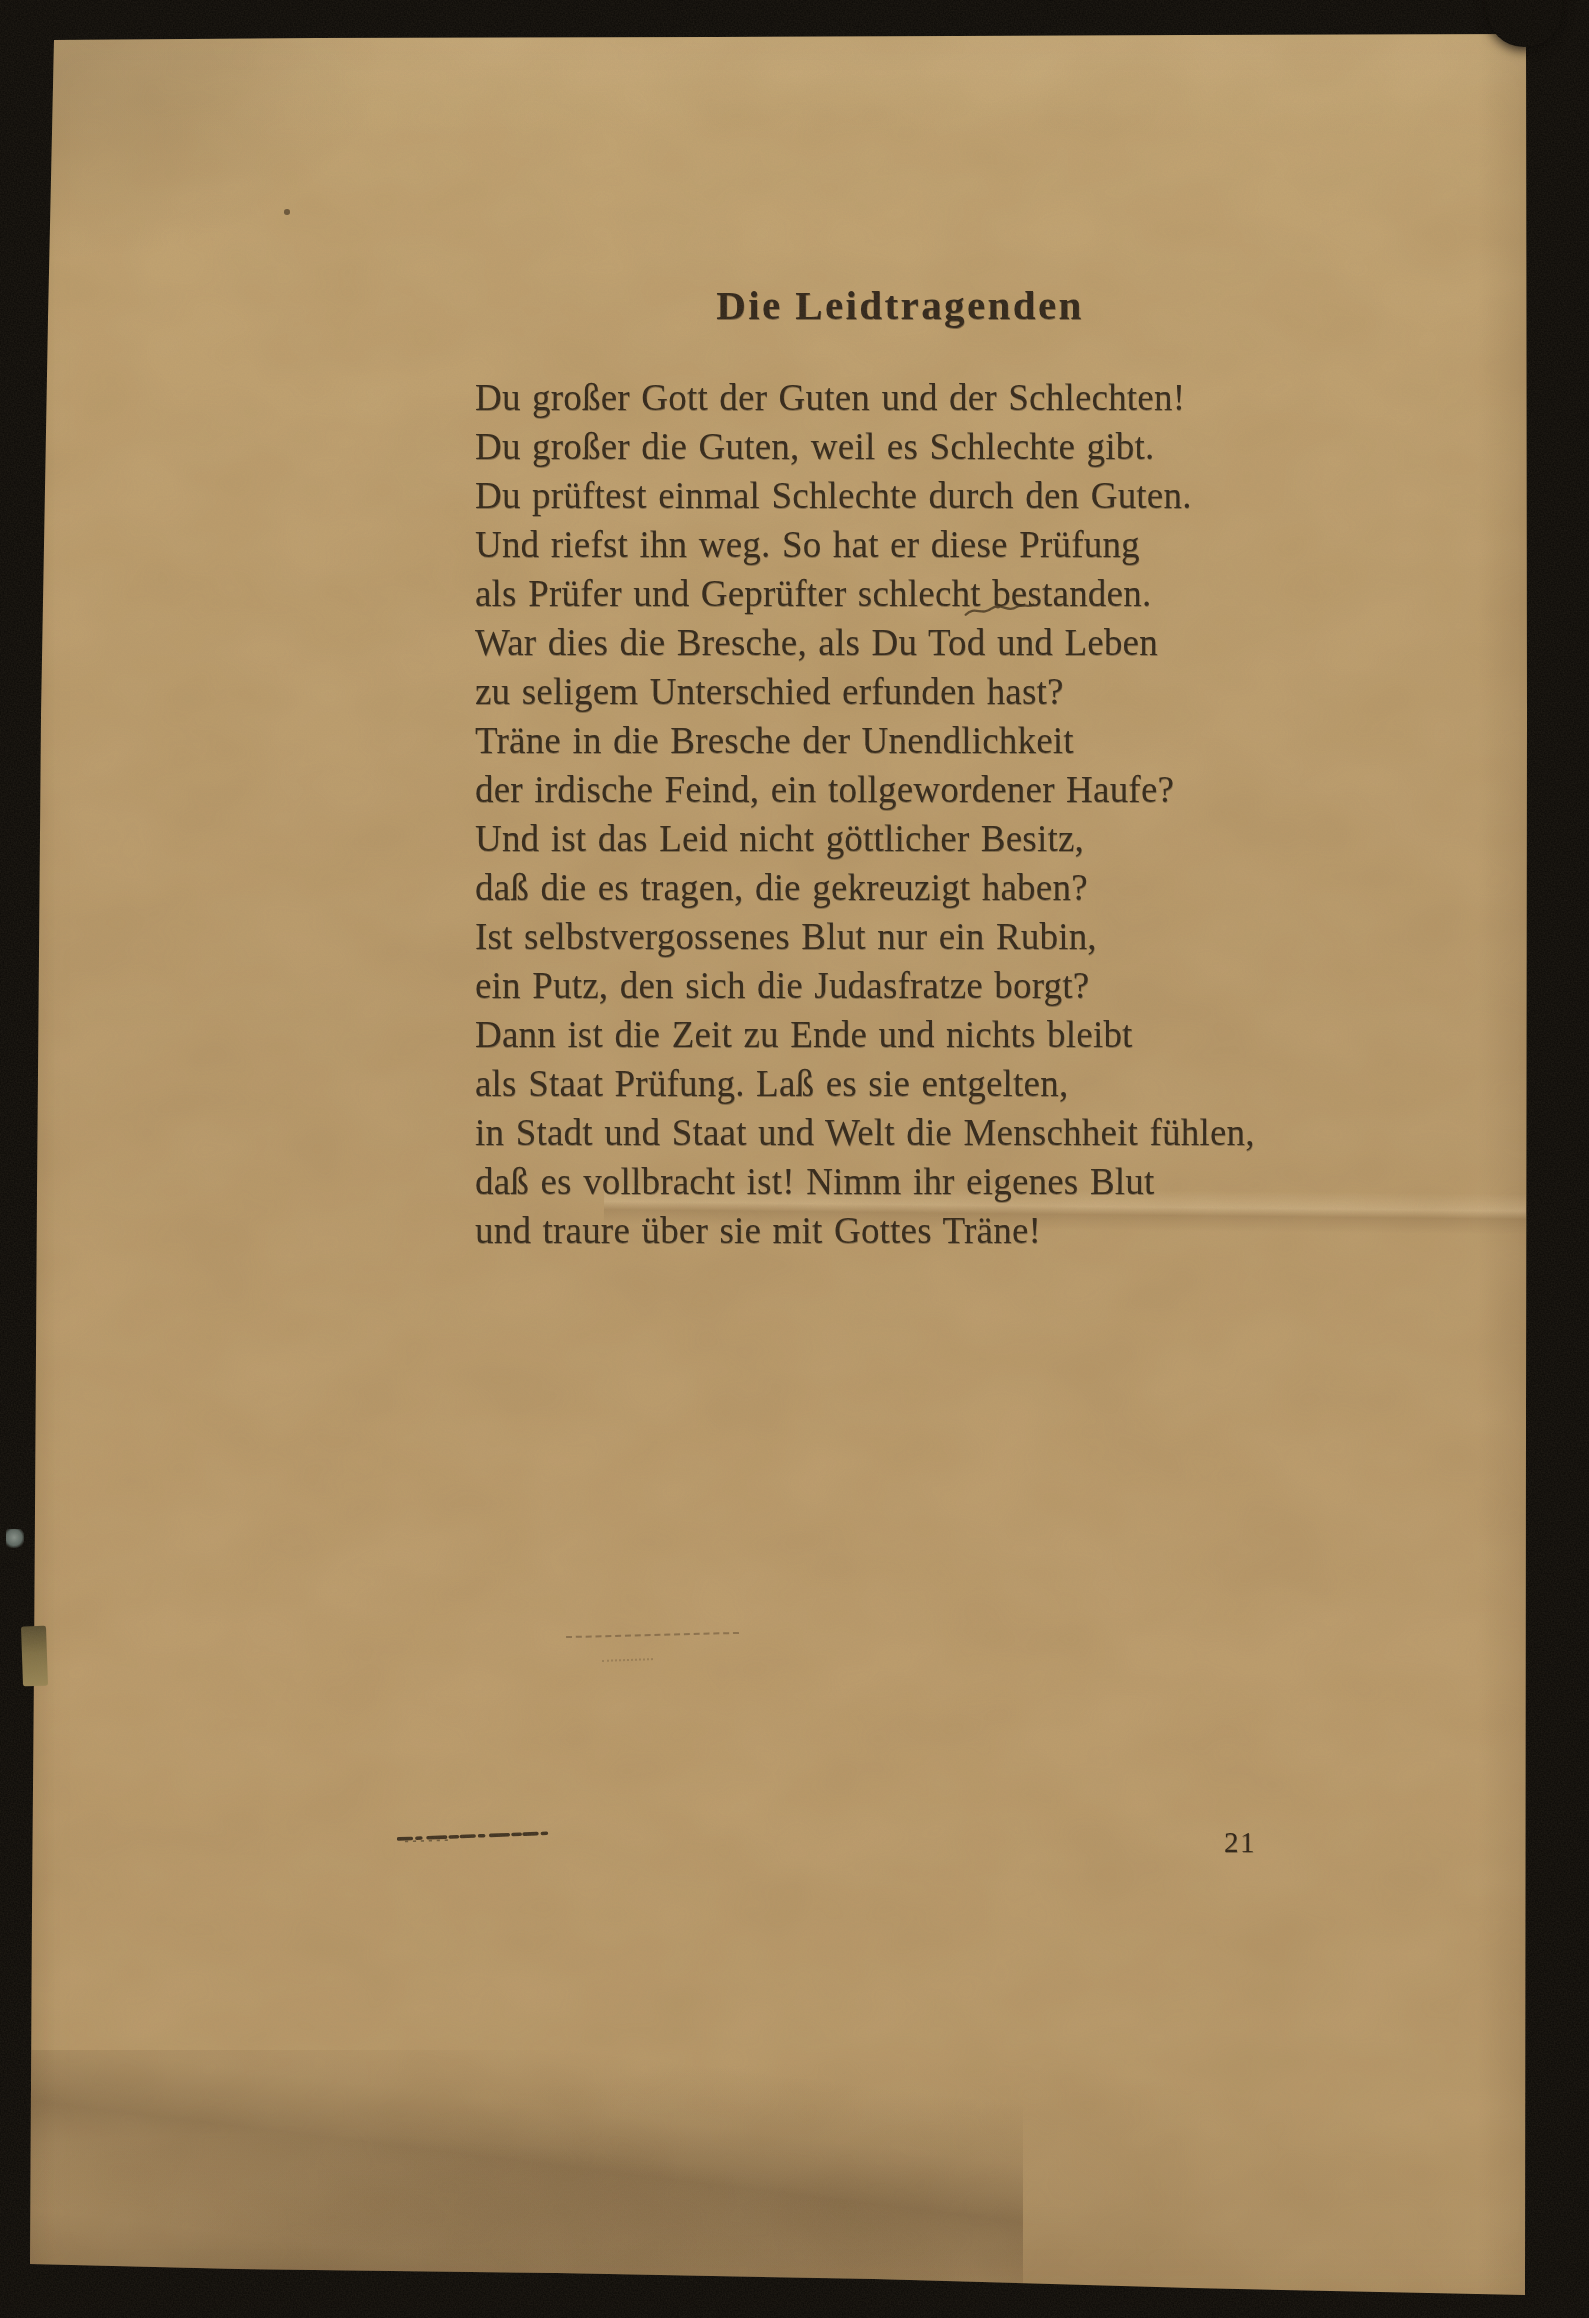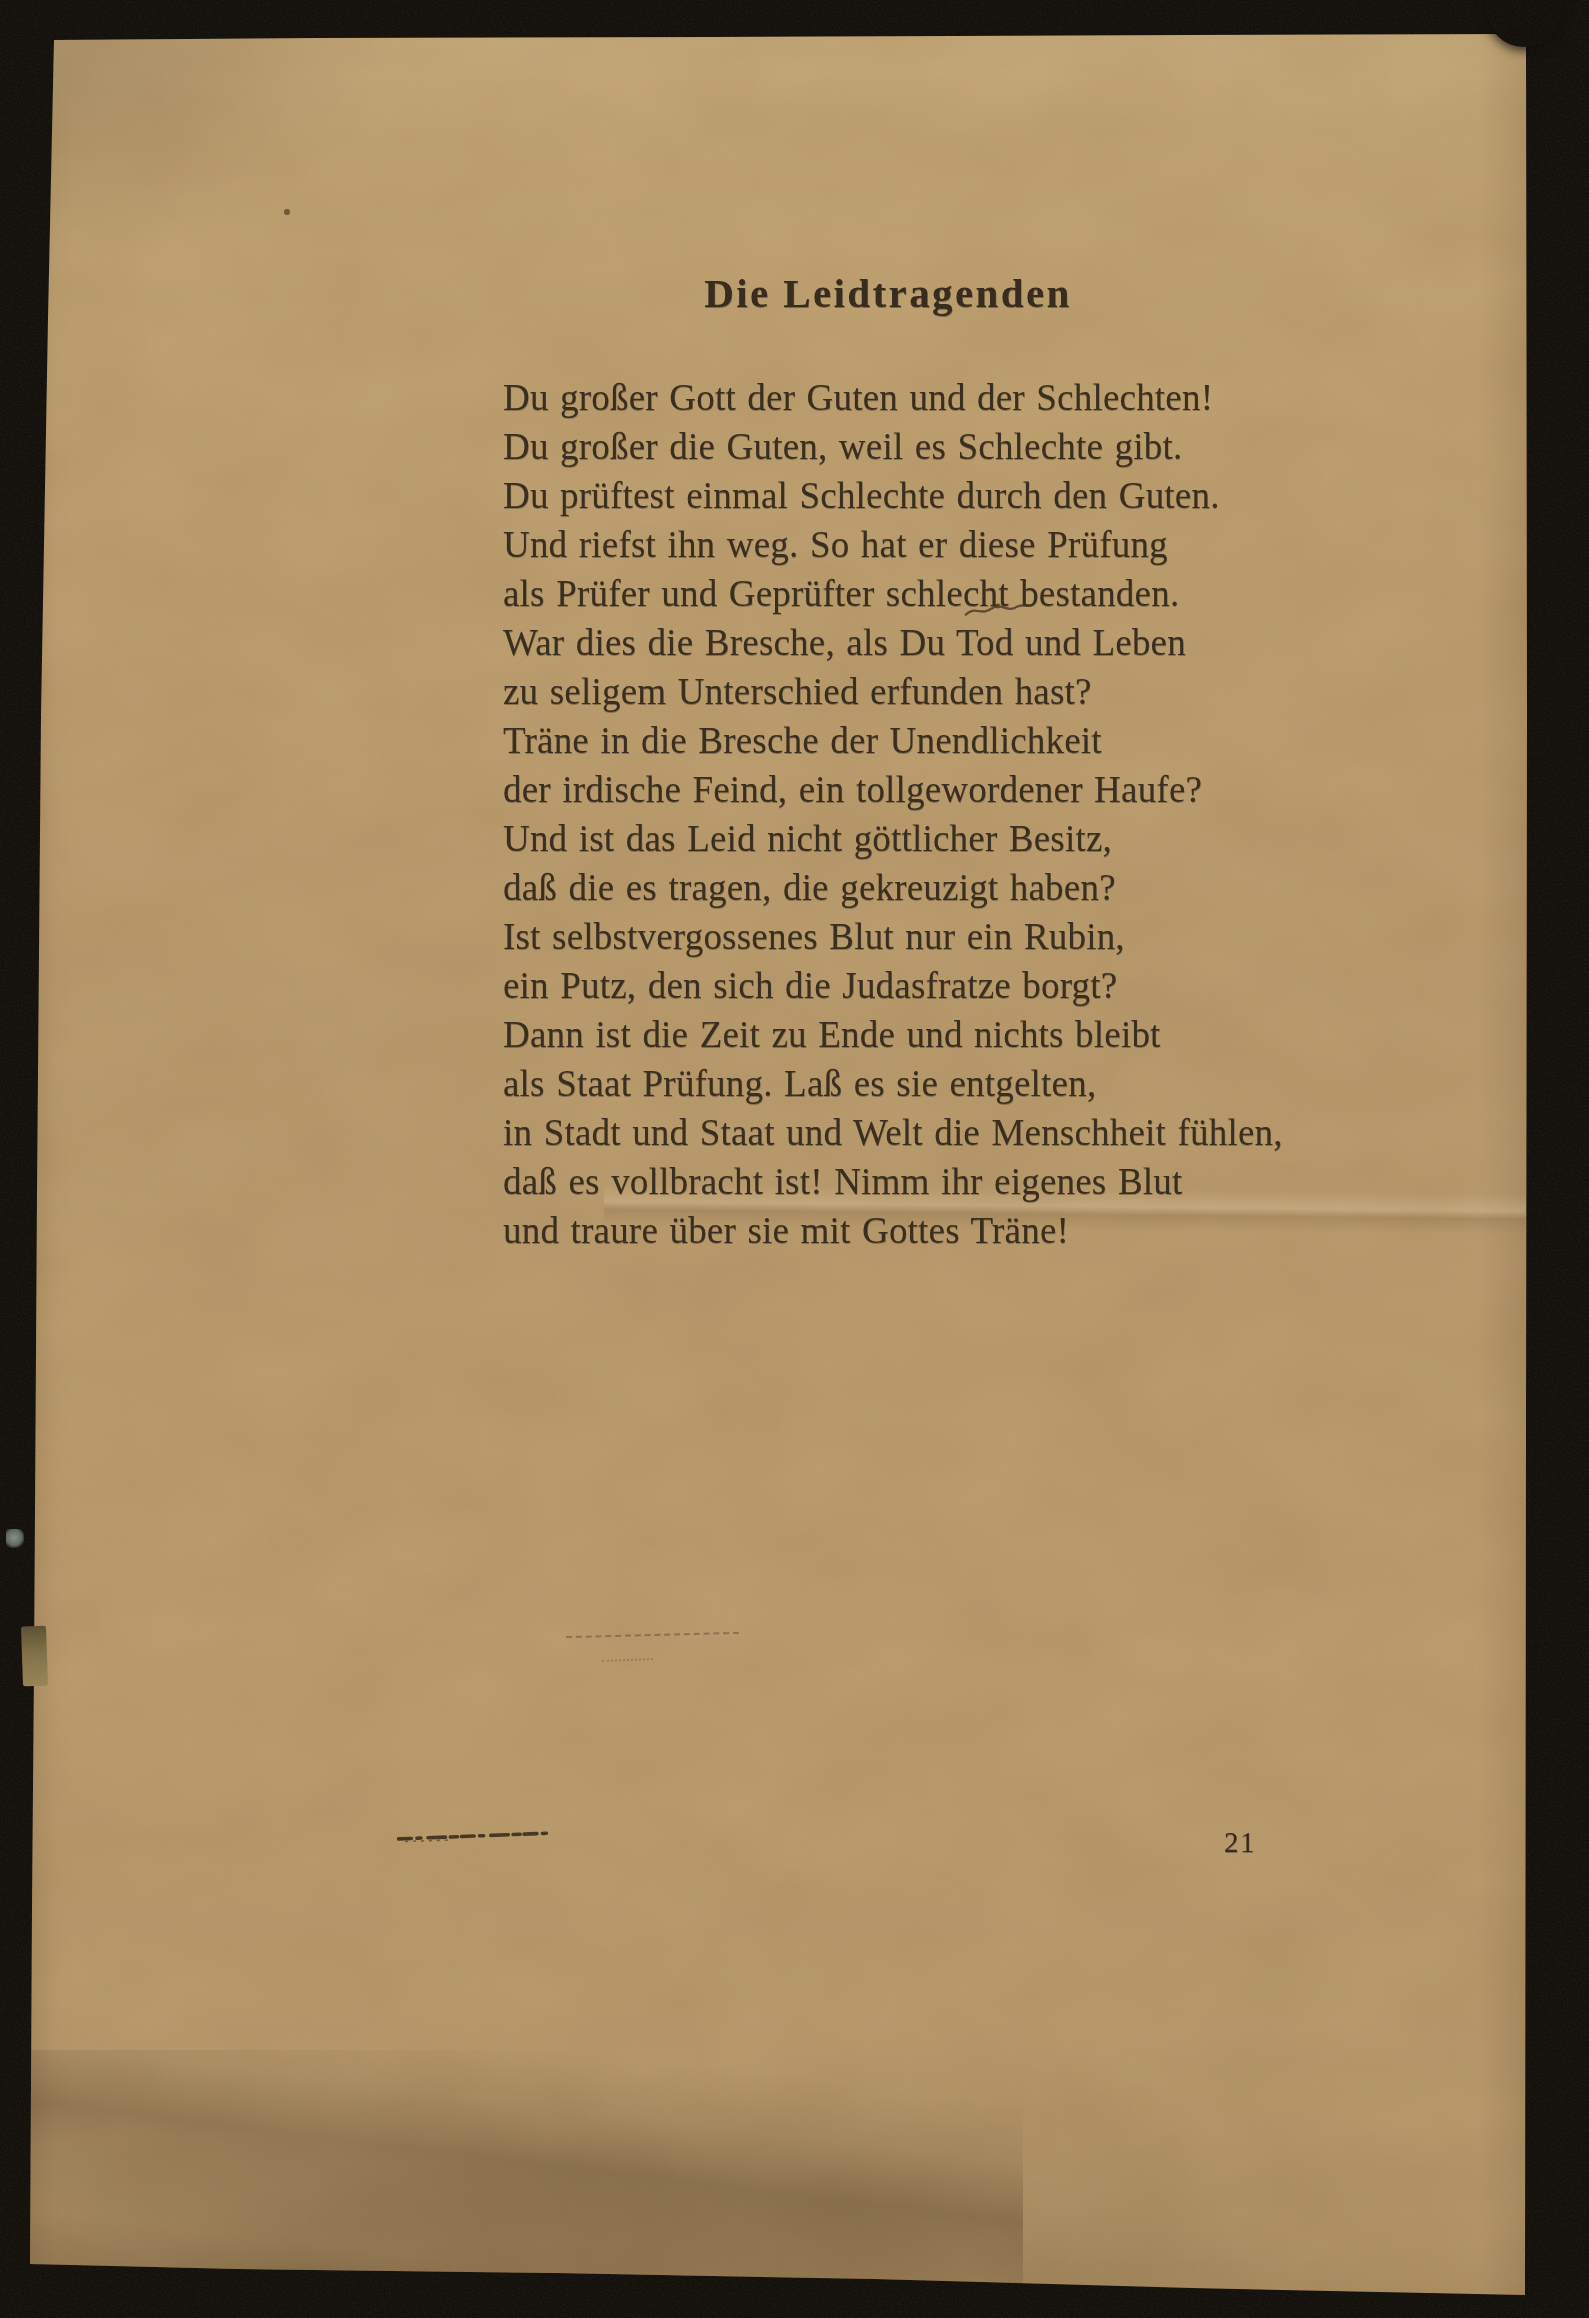--- a/index.html
+++ b/index.html
@@ -48,25 +48,25 @@
     transform:rotate(0.6deg);
   }
   
   .fold-shadow {
     position:absolute; left:30px; top:2050px; width:993px; height:238px;
     background:linear-gradient(7deg, rgba(0,0,0,0) 22%, rgba(62,44,26,0.30) 52%, rgba(62,44,26,0.10) 68%, rgba(0,0,0,0) 85%);
   }
 
   
   .title {
-    position:absolute; left:475px; top:269px; width:826px; margin:0;
+    position:absolute; left:475px; top:269px; width:826px; margin:12px;
     text-align:center; font-size:41px; font-weight:600; letter-spacing:2.4px;
     color:#31261a; text-shadow:0.5px 0.6px 0 rgba(44,32,18,0.45);
   }
-  .poem { position:absolute; left:475px; top:373px; width:954px;margin-left:28px; }
+  .poem { position:absolute; left:475px; top:373px; width:954px; }
   .poem .line {
     height:49px; line-height:49px; font-size:37px; letter-spacing:0.2px; word-spacing:2px;
     color:#33281a; text-shadow:0.4px 0.6px 0 rgba(46,35,20,0.38);
     white-space:nowrap;
   }
   .pagenum {
     position:absolute; left:1224px; top:1826px; font-size:29px; font-weight:400;
     letter-spacing:1.6px; color:#2e2316; text-shadow:0.4px 0.6px 0 rgba(46,35,20,0.4);
   }
 

